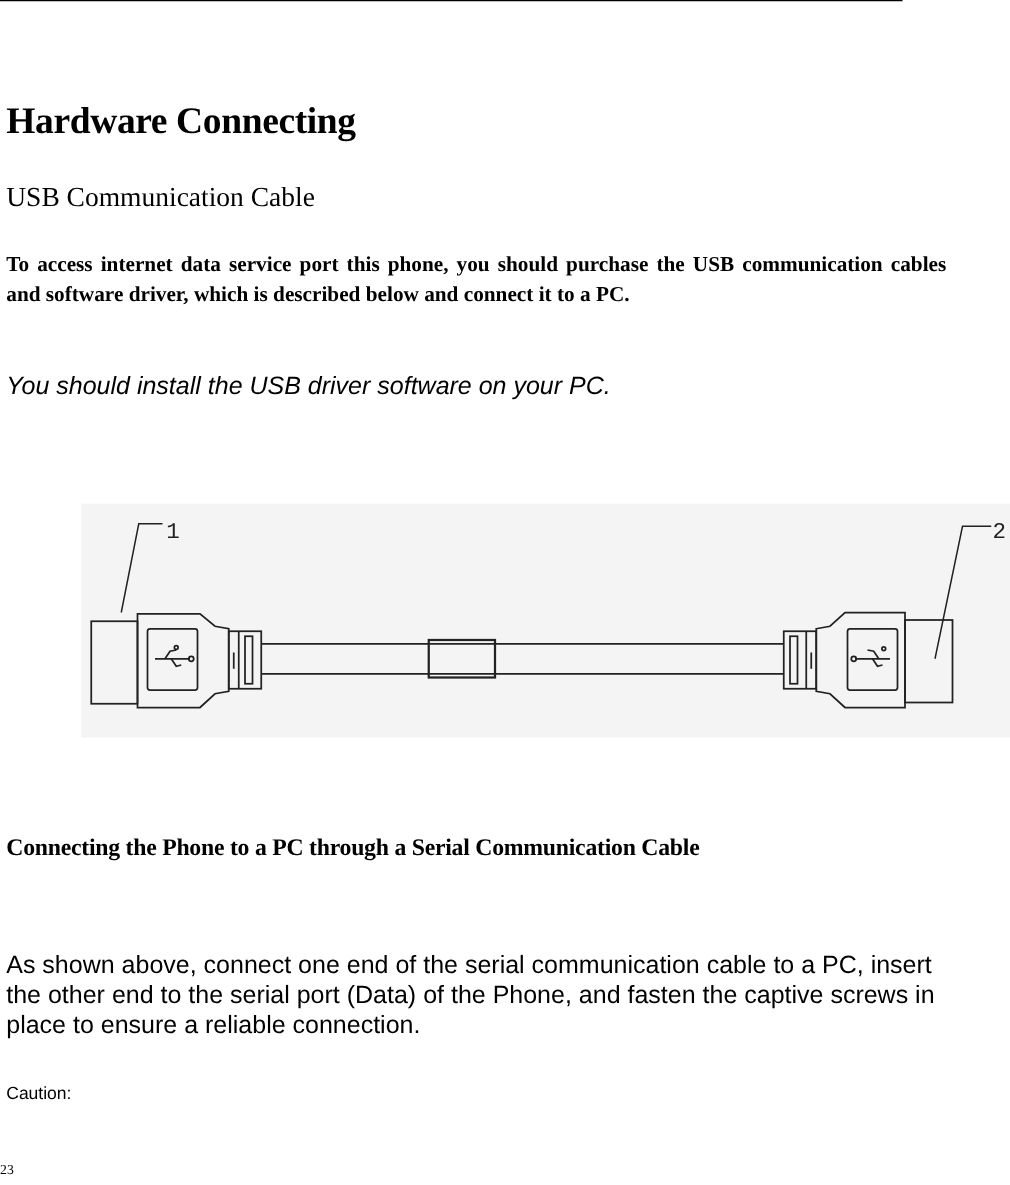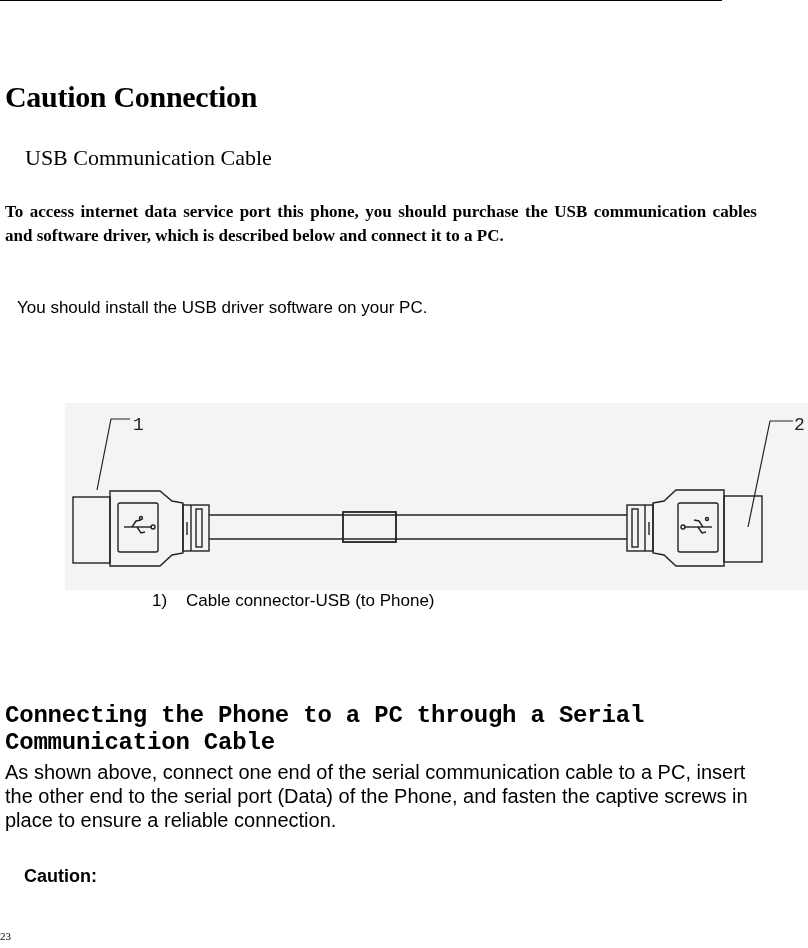--- a/index.html
+++ b/index.html
@@ -2,38 +2,38 @@
 <html><head>
 <meta charset="utf-8">
 <style>
   html, body { margin: 0; padding: 0; background: #ffffff; }
   body { width: 808px; height: 948px; position: relative; overflow: hidden; color: #000; }
   .top-rule { position: absolute; left: 0; top: 0; width: 722px; height: 0; border-top: 1.5px solid #000; }
   .serif { font-family: "Liberation Serif", "DejaVu Serif", serif; }
   .sans { font-family: "Liberation Sans", "DejaVu Sans", sans-serif; }
   .abs { position: absolute; margin: 0; }
   .h1 { left: 5px; top: 80px; font-size: 30px; font-weight: bold; letter-spacing: -0.3px; }
-  .h2 { left: 5px; top: 145px; font-size: 22px; font-weight: normal; margin-left: 20px; }
+  .h2 { left: 5px; top: 145px; font-size: 22px; font-weight: normal; }
   .intro { left: 5px; top: 200px; width: 752px; font-size: 17px; font-weight: bold; line-height: 24px; text-align: justify; text-align-last: left; }
-  .note { left: 17px; top: 298px; font-size: 17px; }
+  .note { left: 5px; top: 298px; font-size: 20px; font-style: italic; }
   .figure { left: 65px; top: 403px; width: 743px; height: 187px; background: #f4f4f4; }
   .figure svg { display: block; }
   .legend { left: 152px; top: 590px; font-size: 17px; line-height: 22px; }
   .legend-item .num { display: inline-block; width: 34px; }
-  .h3 { left: 5px; top: 702px; font-size: 24px; font-weight: bold; letter-spacing: -0.2px; font-family: Liberation Mono, monospace; }
+  .h3 { left: 5px; top: 668px; font-size: 19px; font-weight: bold; letter-spacing: -0.2px; }
   .para { left: 5px; top: 760px; width: 760px; font-size: 20px; line-height: 24px; }
-  .caution { left: 5px; top: 866px; font-size: 18px; font-weight: bold; margin-left: 19px; }
+  .caution { left: 5px; top: 866px; font-size: 14px; font-weight: normal; }
   .page-num { left: 0; width: 756px; top: 930px; text-align: left; font-size: 11px; }
 </style>
 </head>
 <body>
 
 <div class="top-rule"></div>
 
-<h1 class="abs serif h1">Caution Connection</h1>
+<h1 class="abs serif h1">Hardware Connecting</h1>
 
 <h2 class="abs serif h2">USB Communication Cable</h2>
 
 <p class="abs serif intro">To access internet data service port this phone, you should purchase the USB communication cables and software driver, which is described below and connect it to a PC.</p>
 
 <p class="abs sans note">You should install the USB driver software on your PC.</p>
 
 <div class="abs figure">
   <svg width="743" height="187" viewBox="65 403 743 187" xmlns="http://www.w3.org/2000/svg">
     <g fill="none" stroke="#222" stroke-width="1.4">
@@ -79,23 +79,20 @@
       <path d="M748 527 L770 421 L793 421" stroke-width="1.2"></path>
     </g>
     <g font-family="Liberation Mono, DejaVu Sans Mono, monospace" font-size="18" fill="#222">
       <text x="133" y="430">1</text>
       <text x="794" y="430">2</text>
     </g>
   </svg>
 </div>
 
 <div class="abs sans legend">
-  <div class="legend-item">
-    <span class="num">1)</span><span>Cable connector-USB (to Phone)</span>
-  </div>
 </div>
 
 <h3 class="abs serif h3">Connecting the Phone to a PC through a Serial Communication Cable</h3>
 
 <p class="abs sans para">As shown above, connect one end of the serial communication cable to a PC, insert the other end to the serial port (Data) of the Phone, and fasten the captive screws in place to ensure a reliable connection.</p>
 
 <p class="abs sans caution">Caution:</p>
 
 <div class="abs serif page-num">23</div>
 

